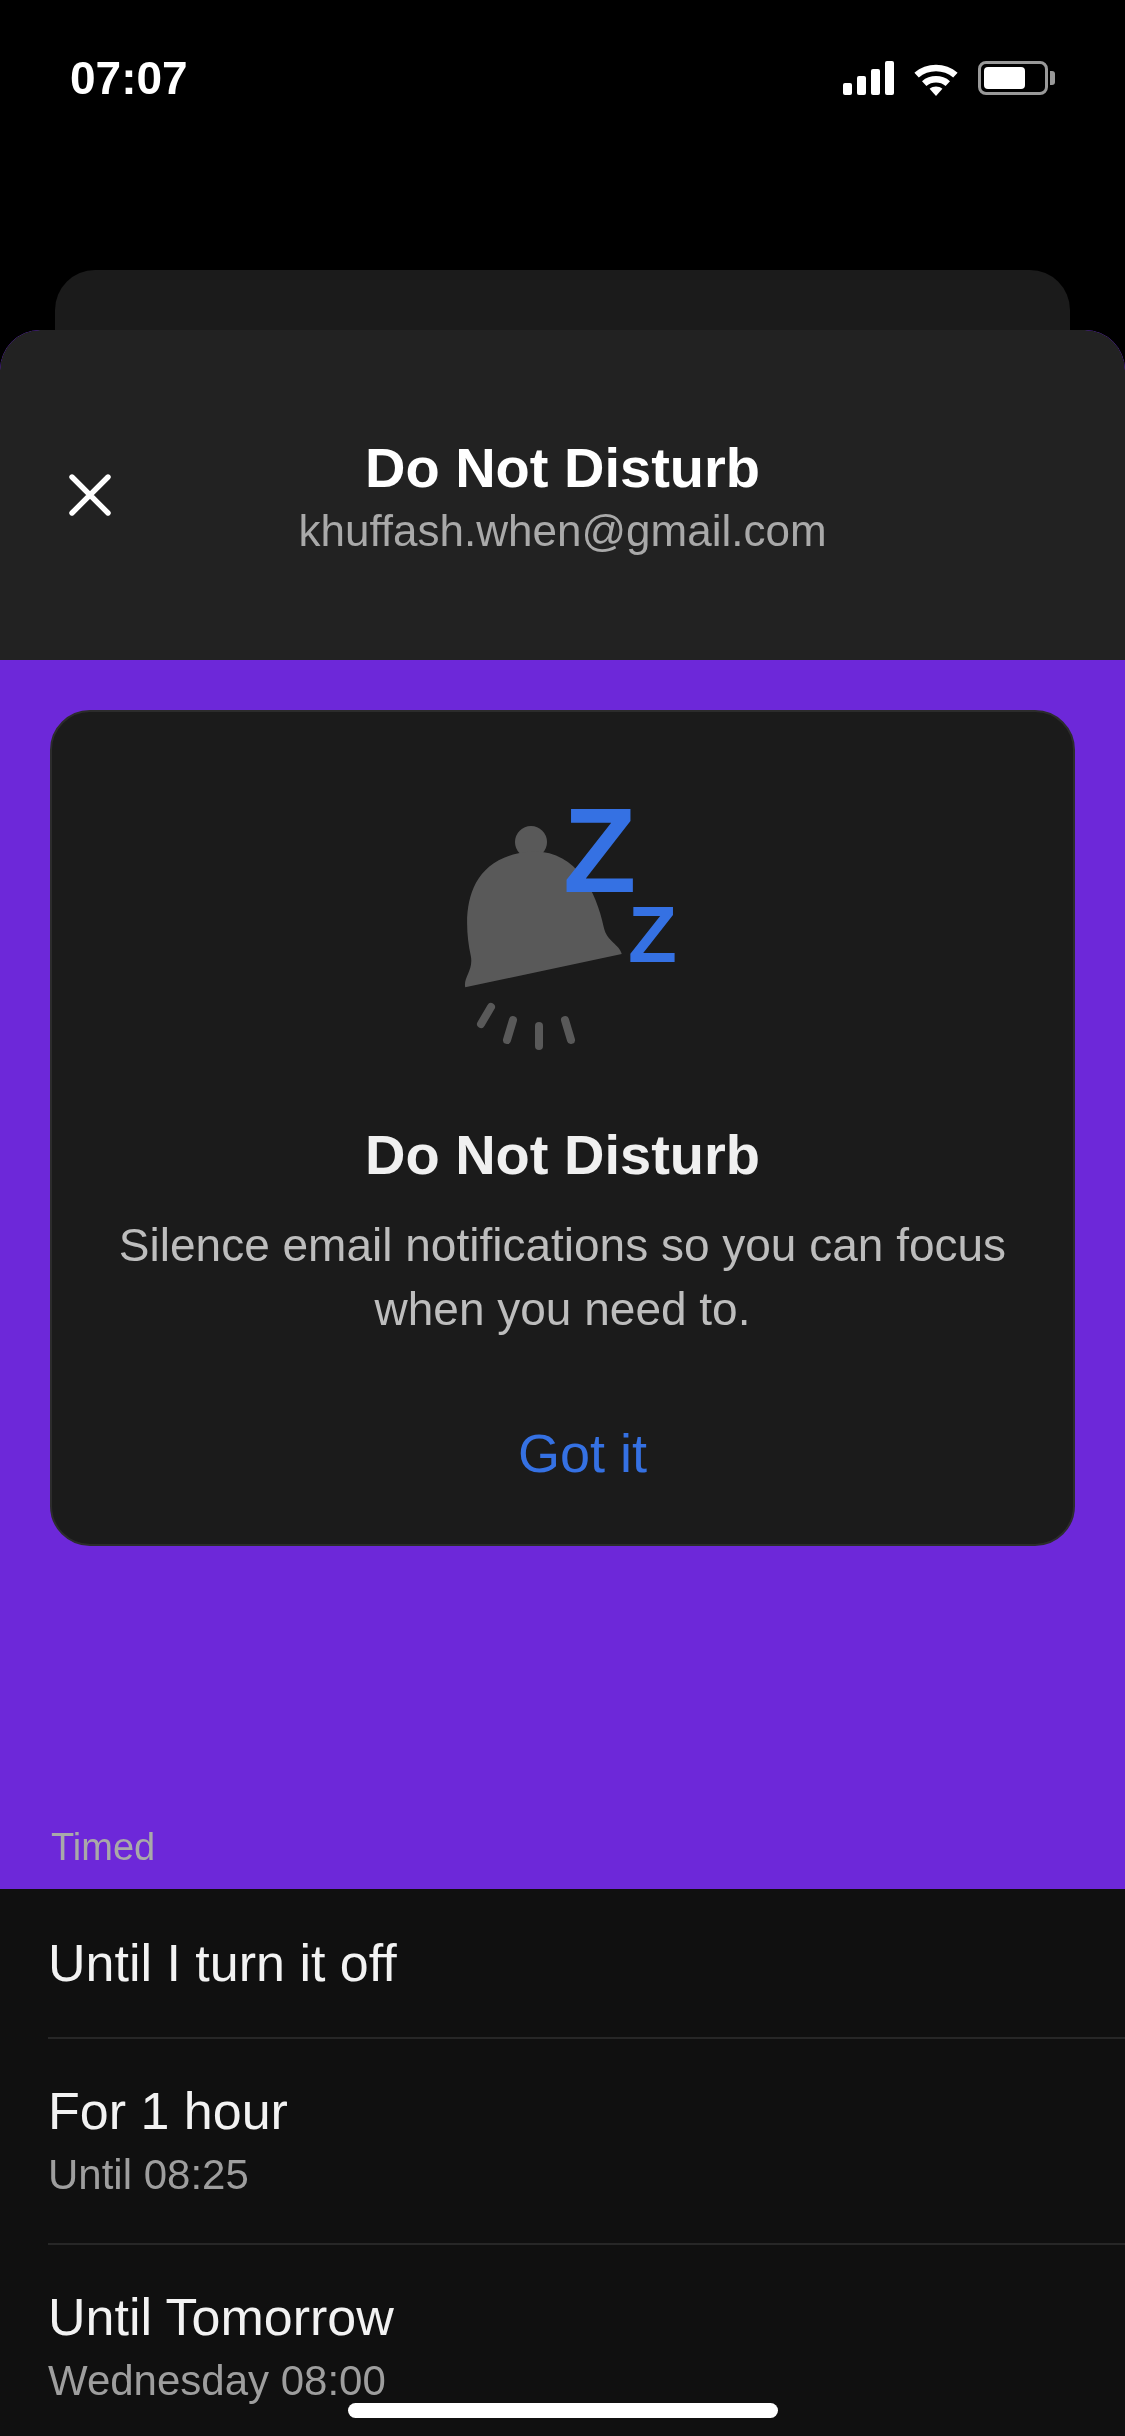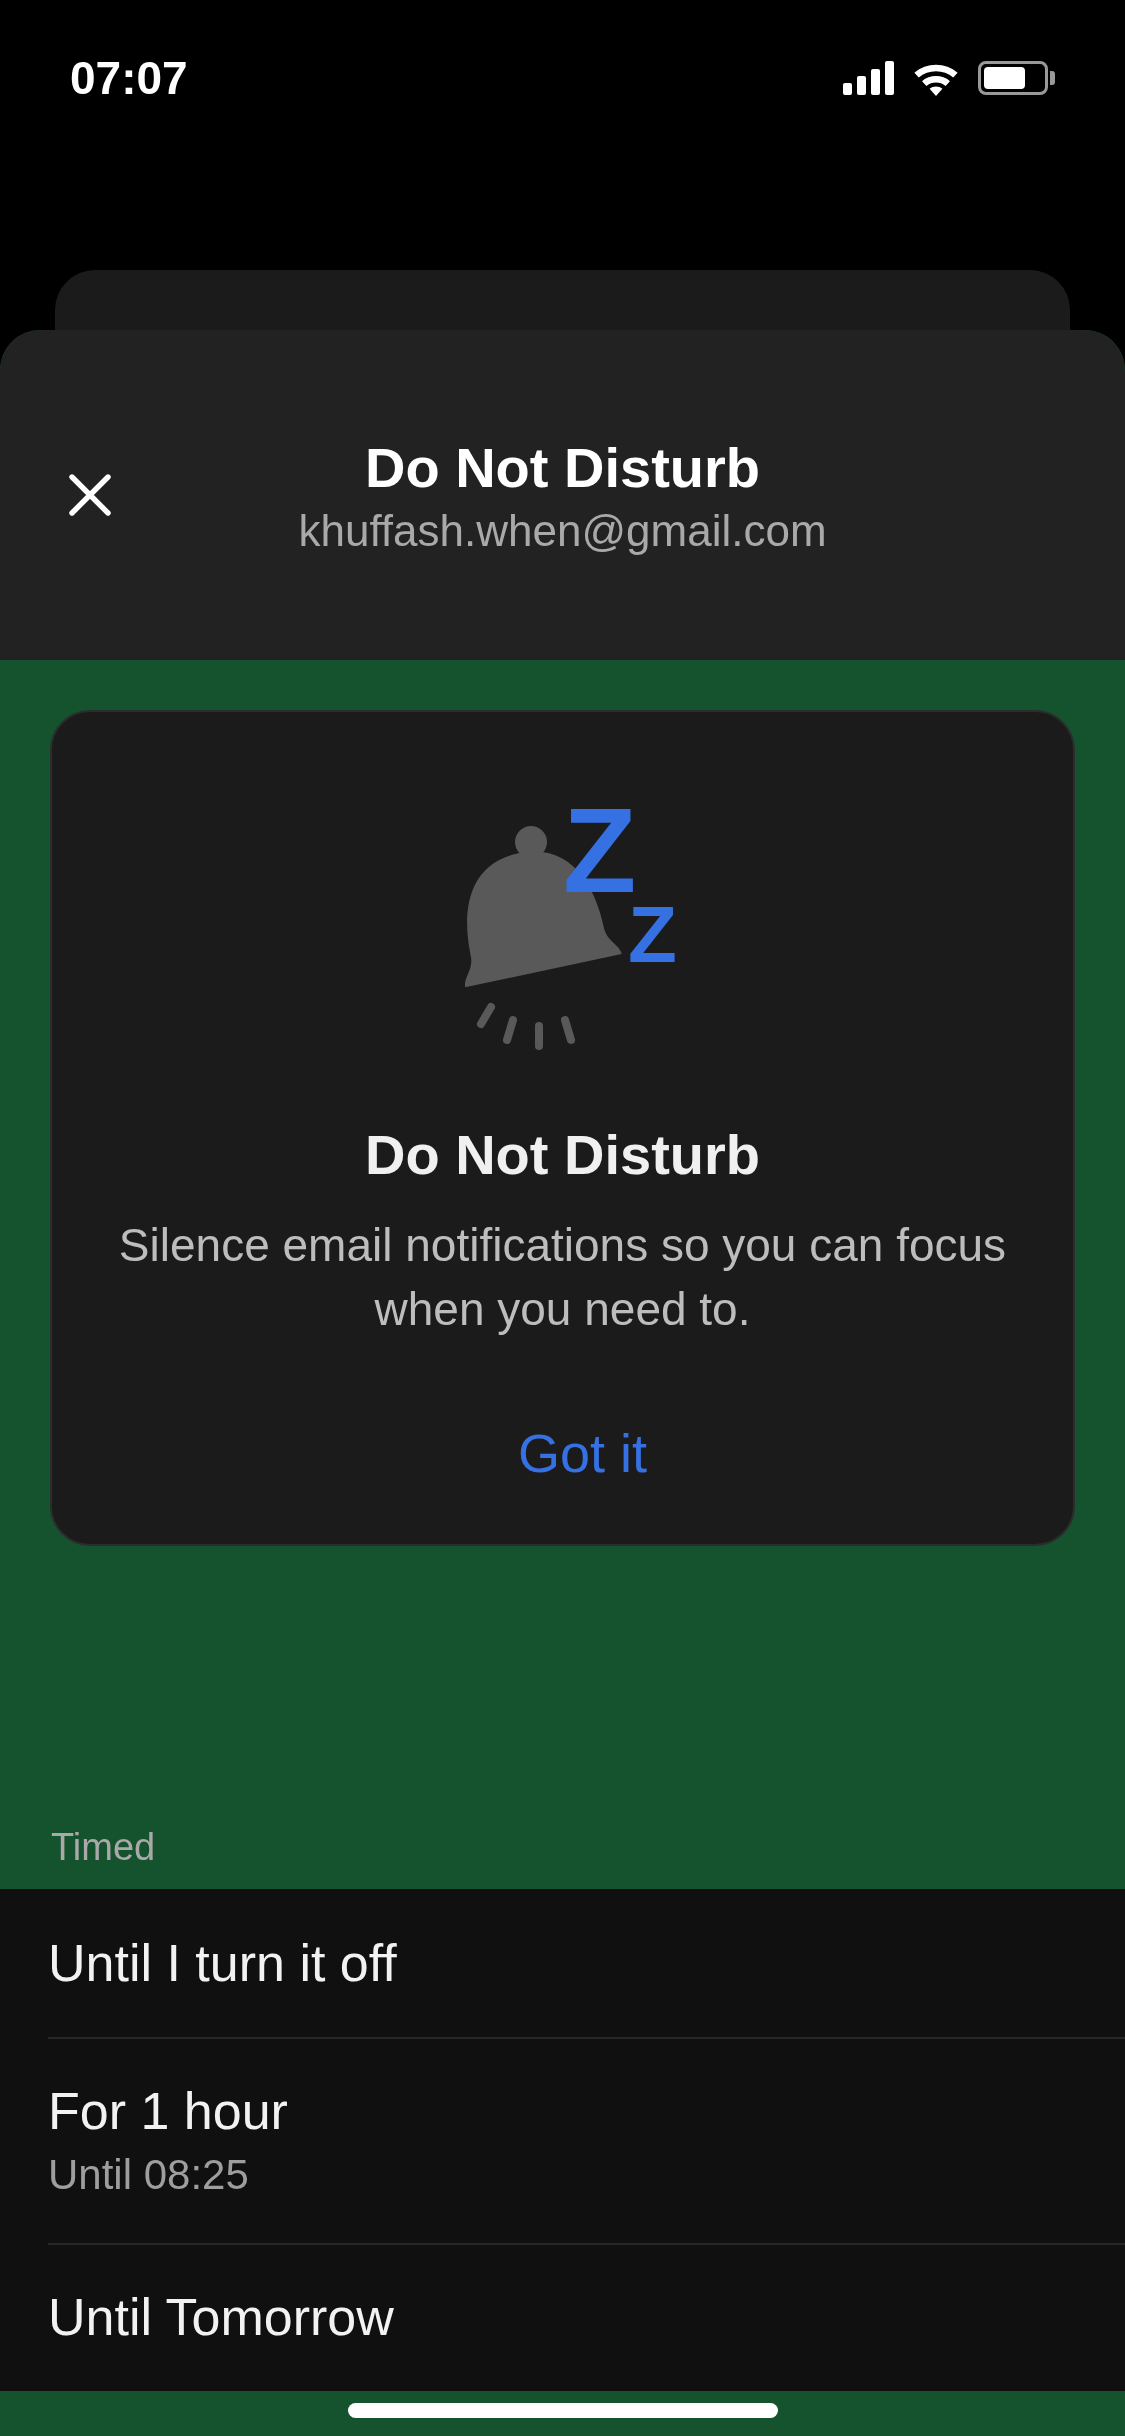--- a/index.html
+++ b/index.html
@@ -102,21 +102,21 @@
       z-index: 1;
     }
 
     
     .sheet {
       position: absolute;
       top: 330px;
       left: 0;
       right: 0;
       bottom: 0;
-      background: #14532d;
+      background: #6d28d9;
       border-radius: 40px 40px 0 0;
       z-index: 10;
       overflow: hidden;
     }
 
     
     .sheet-header {
       position: relative;
       height: 330px;
       background: #222222;
@@ -326,20 +326,21 @@
         </div>
         <div class="row">
           <div class="row-text">
             <span class="row-title">For 1 hour</span>
             <span class="row-sub">Until 08:25</span>
           </div>
         </div>
         <div class="row">
           <div class="row-text">
             <span class="row-title">Until Tomorrow</span>
+            <span class="row-sub">Wednesday 08:00</span>
           </div>
         </div>
       </div>
     </div>
 
   </div>
 
   <div class="home-indicator"></div>
 </div>
 

